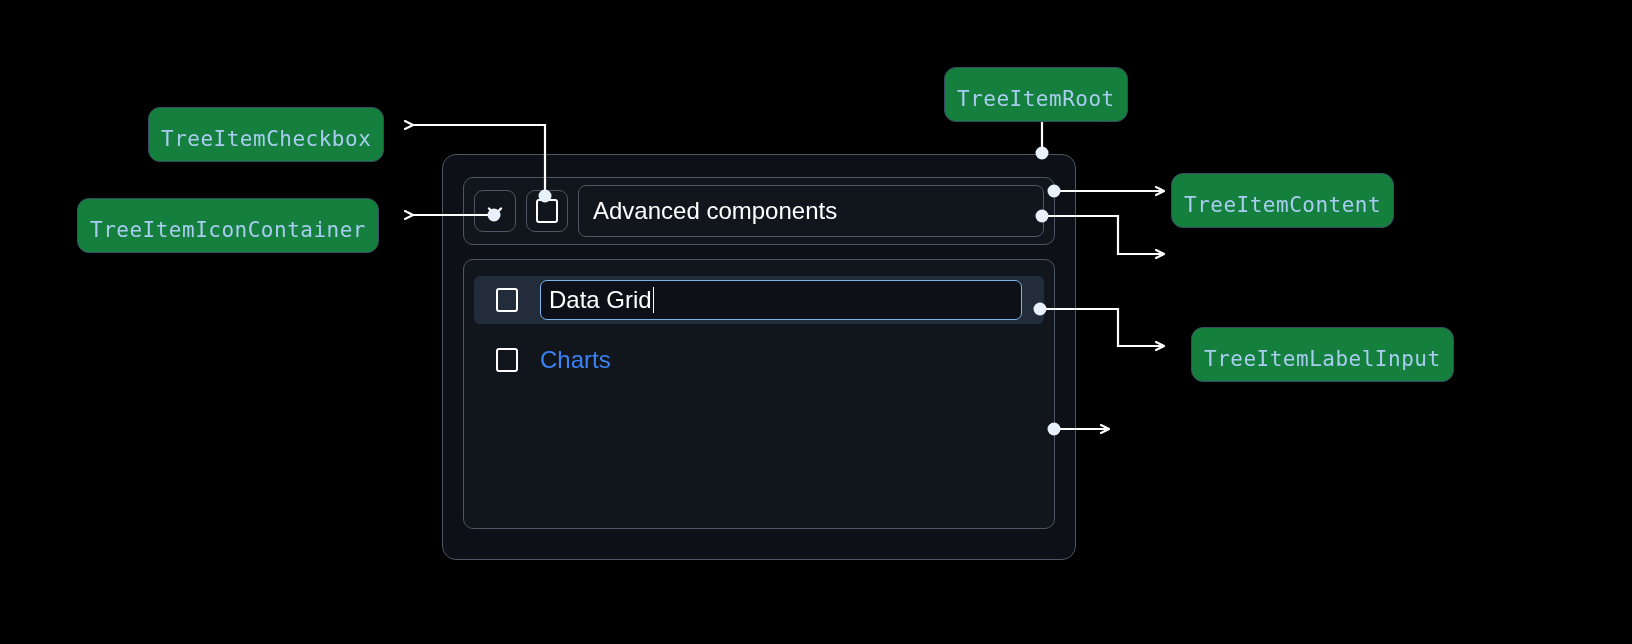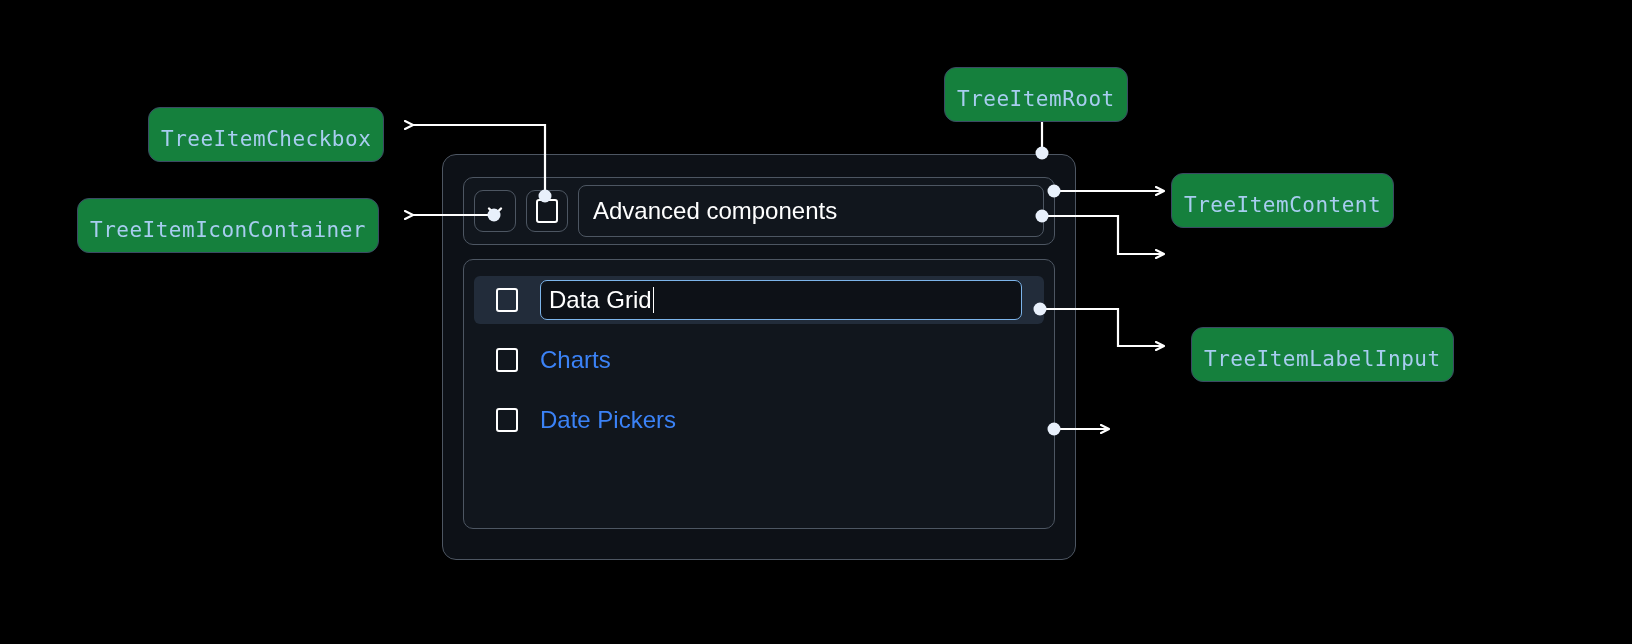--- a/index.html
+++ b/index.html
@@ -213,24 +213,20 @@
           <span>Data Grid</span>
             <span class="caret"></span>
         </div>
       </div>
 
       <div class="tree-row">
         <div class="row-chk"></div>
         <span class="row-label">Charts</span>
       </div>
 
-      <div class="tree-row">
-        <div class="row-chk"></div>
-        <span class="row-label">Date Pickers</span>
-      </div>
 
 
     </div>
   </div>
 
   <svg id="connectors">
     <defs>
       <marker id="arrow-r" markerWidth="10" markerHeight="10" refX="8" refY="5" orient="auto" markerUnits="userSpaceOnUse">
         <path d="M1,1 L9,5 L1,9" fill="none" stroke="#ffffff" stroke-width="2.2" stroke-linecap="round" stroke-linejoin="round"></path>
       </marker>

